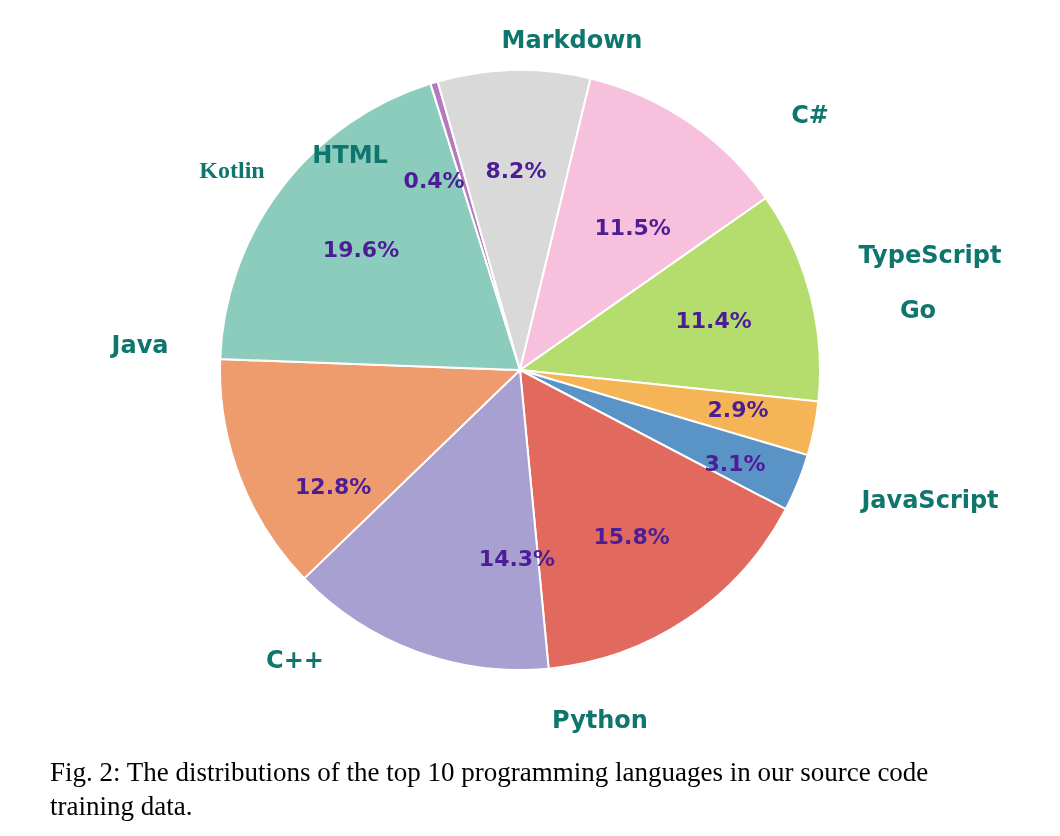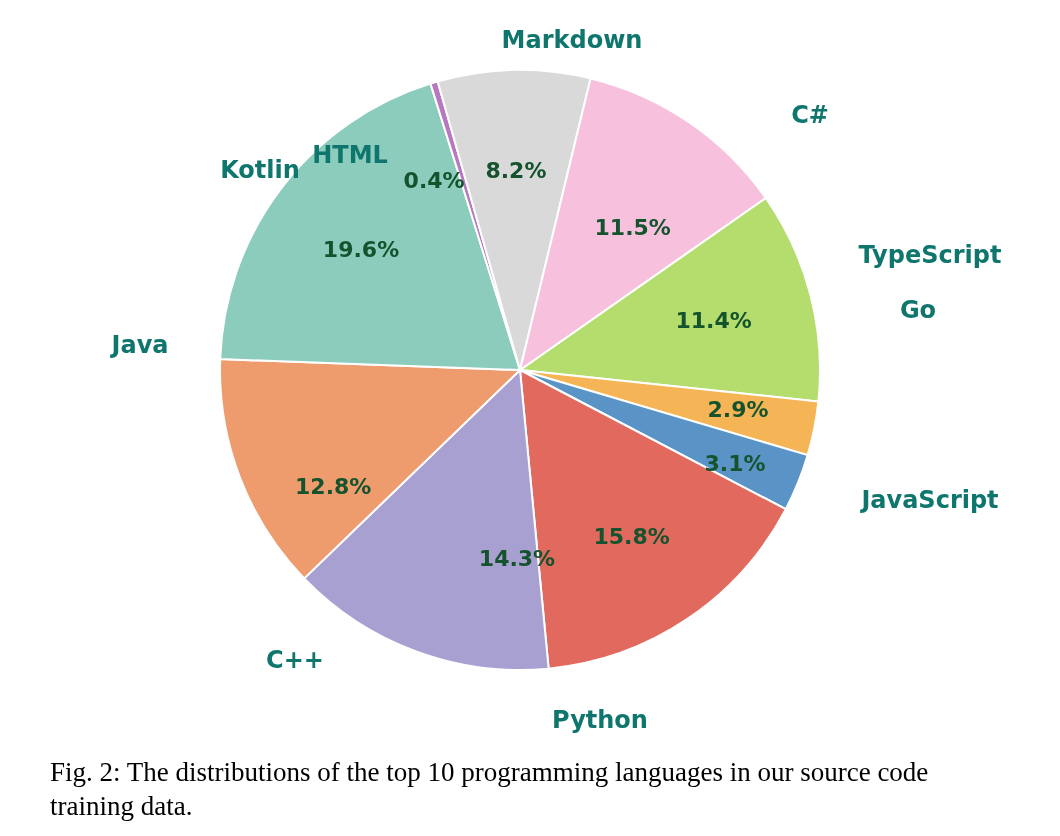--- a/index.html
+++ b/index.html
@@ -25,21 +25,21 @@
     font-size: 24px;
     font-weight: 700;
     color: #0f766e;
     white-space: nowrap;
     transform: translate(-50%, -50%);
   }
   .pct-label {
     position: absolute;
     font-size: 22px;
     font-weight: 700;
-    color: #14532d;
+    color: #4c1d95;
     white-space: nowrap;
     transform: translate(-50%, -50%);
   }
   #caption {
     width: 960px;
     margin: 16px auto;
     padding: 0 50px 20px 50px;
     font-family: "Times New Roman", Times, serif;
     font-size: 27px;
     line-height: 1.25;
@@ -72,21 +72,21 @@
       <div class="ext-label" style="left: 918px; top: 310px;">Go</div>
       <div class="pct-label" style="left: 631.607px; top: 535.964px;">15.8%</div>
       <div class="ext-label" style="left: 930px; top: 500px;">JavaScript</div>
       <div class="pct-label" style="left: 477px; top: 557.626px; margin-left: 40px;">14.3%</div>
       <div class="ext-label" style="left: 600px; top: 720px;">Python</div>
       <div class="pct-label" style="left: 333.234px; top: 441.543px; margin-top: 44px;">12.8%</div>
       <div class="ext-label" style="left: 295px; top: 660px;">C++</div>
       <div class="pct-label" style="left: 361.032px; top: 248.636px;">19.6%</div>
       <div class="ext-label" style="left: 140px; top: 345px;">Java</div>
       <div class="pct-label" style="left: 434.138px; top: 179.632px;">0.4%</div>
-      <div class="ext-label" style="left: 260px; top: 170px;">Kotlin</div>
+      <div class="ext-label" style="left: 232px; top: 170px; font-family: Liberation Serif, serif;">Kotlin</div>
       <div class="pct-label" style="left: 515.951px; top: 170.041px;">8.2%</div>
       <div class="ext-label" style="left: 350px; top: 108px; margin-top: 47px;">HTML</div>
       <div class="pct-label" style="left: 632.705px; top: 204.78px; margin-top: 22px;">11.5%</div>
       <div class="ext-label" style="left: 572px; top: 40px;">Markdown</div>
     </div>
 </div>
 
 <div id="caption">Fig. 2: The distributions of the top 10 programming languages in our source code training data.</div>
 
 </body></html>

